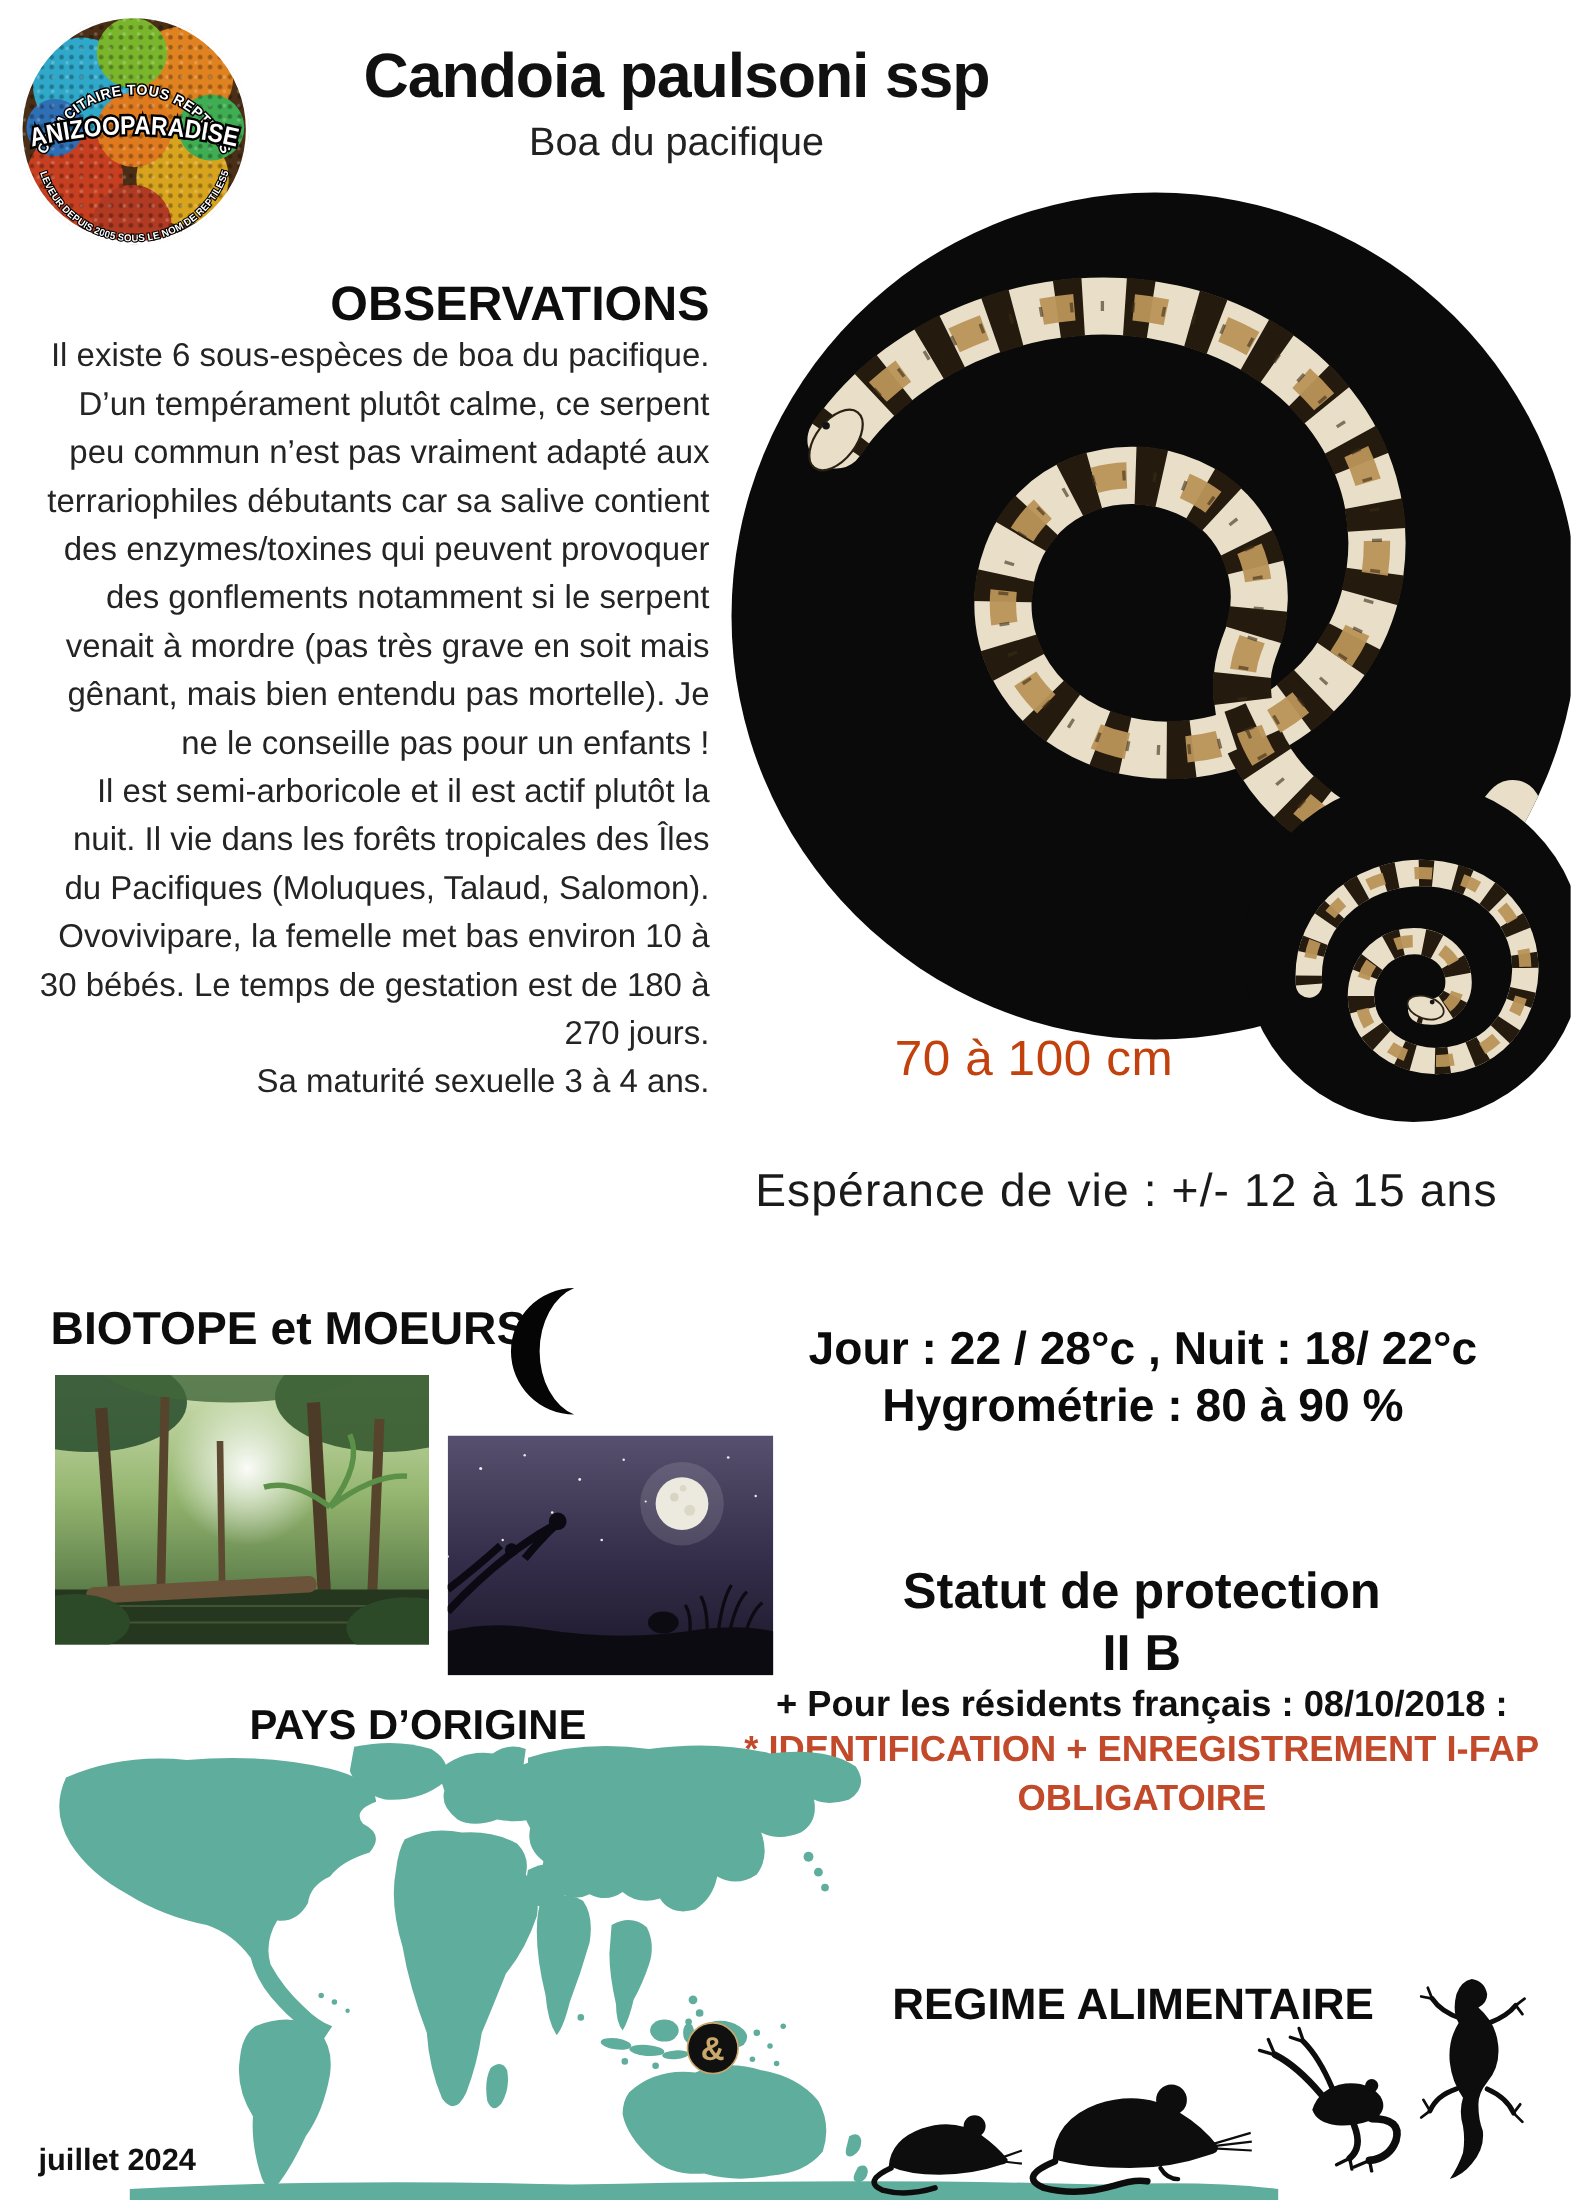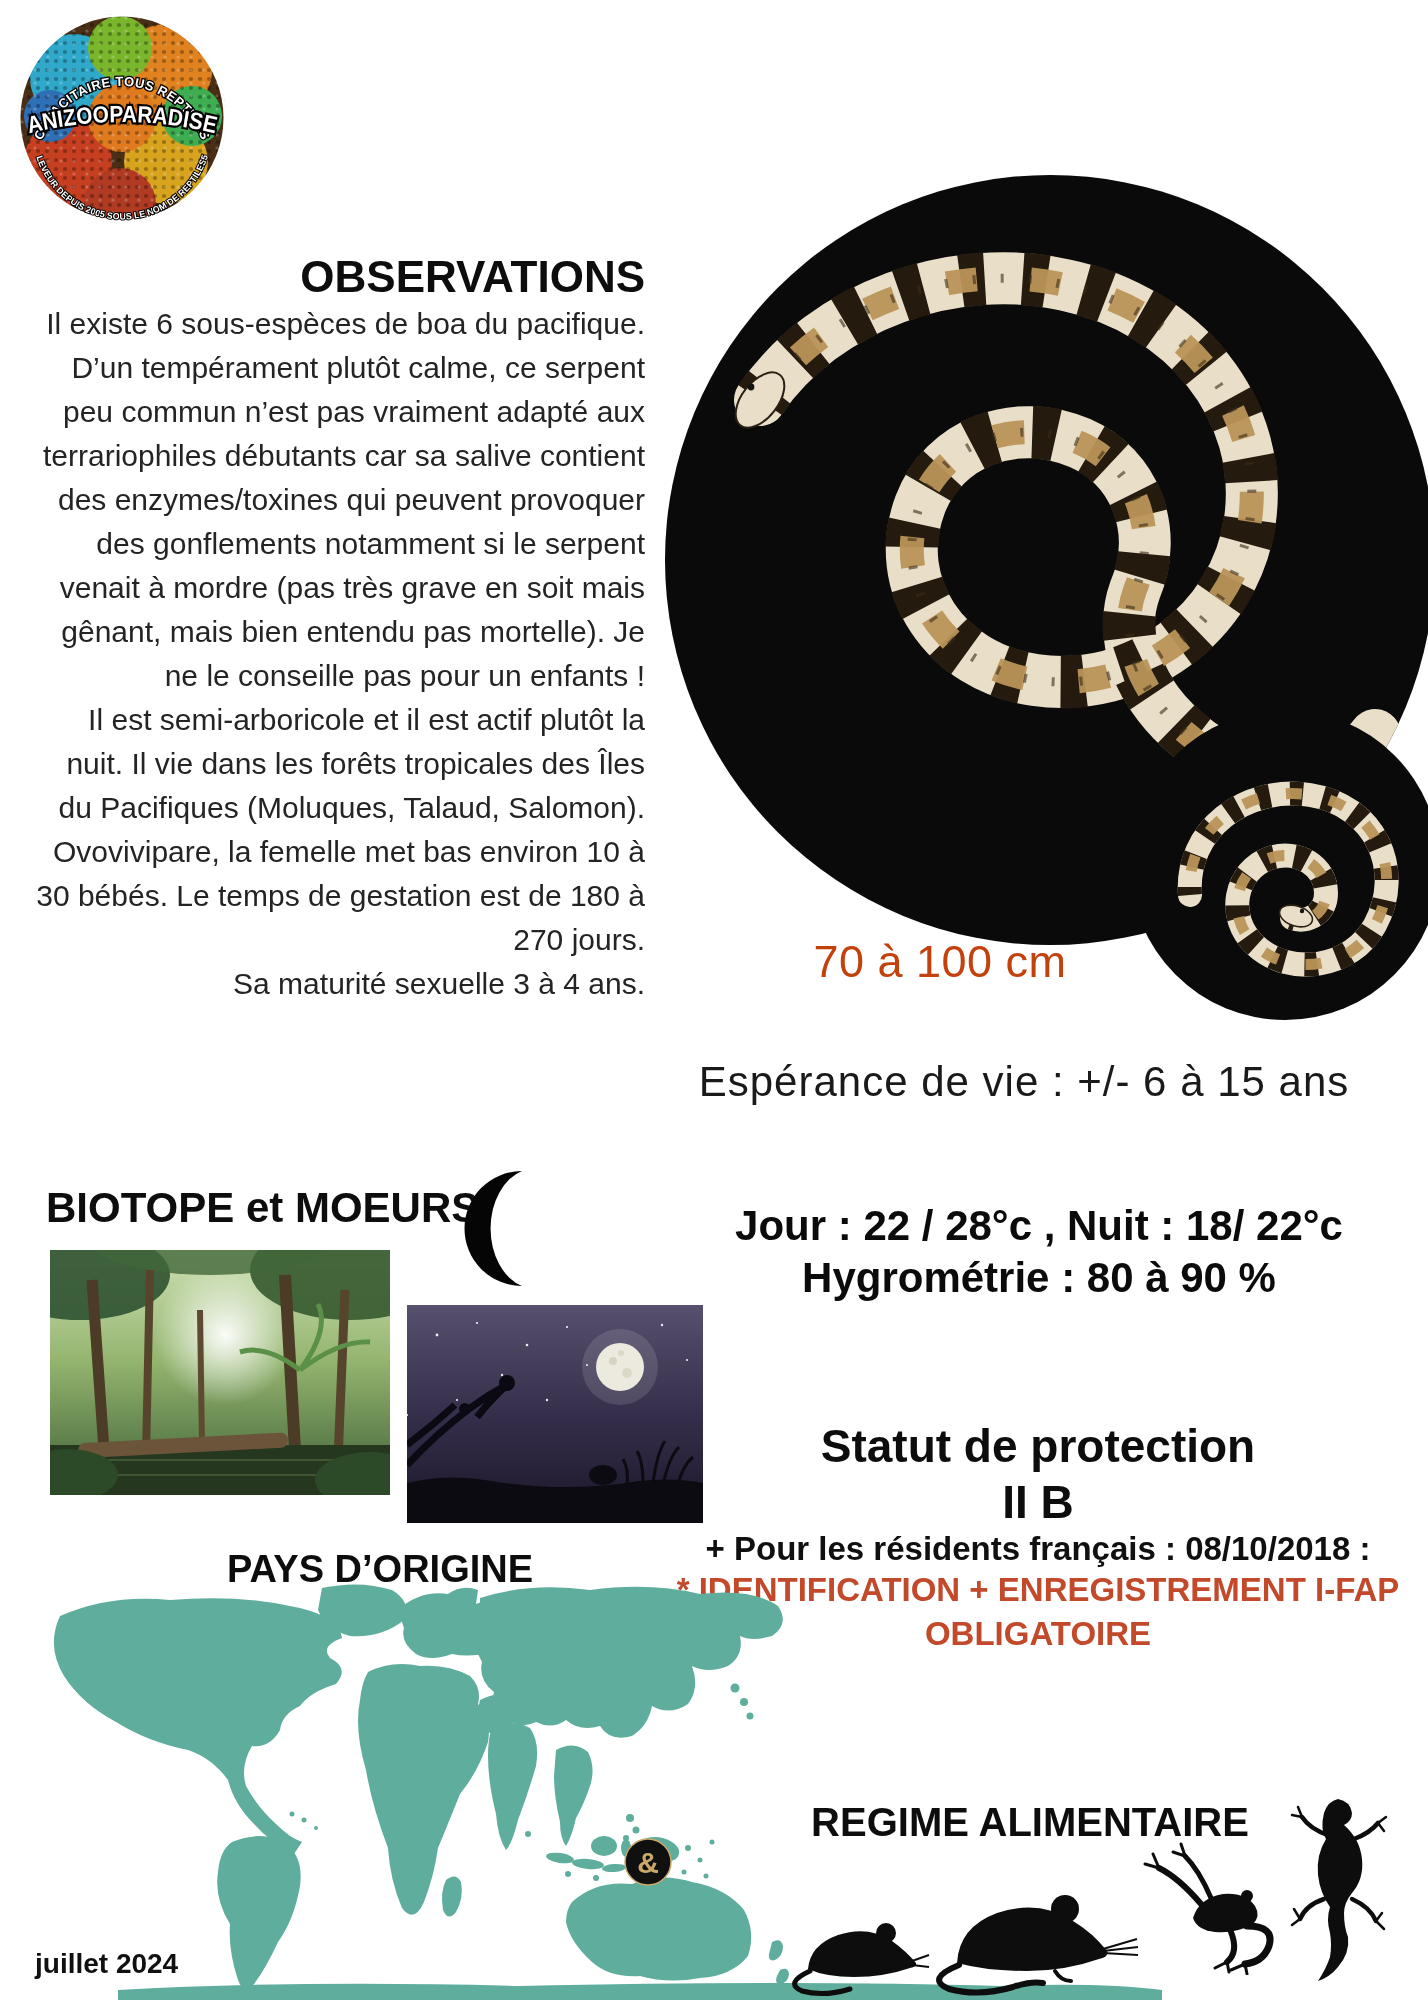--- a/index.html
+++ b/index.html
@@ -65,20 +65,24 @@
       </text>
       <text font-size="23.5" font-weight="bold" fill="#ffffff" stroke="#000000" stroke-width="4.5" paint-order="stroke">
         <textPath href="#arcMid" startOffset="50%" text-anchor="middle" lengthAdjust="spacingAndGlyphs" textLength="188">ANIZOOPARADISE</textPath>
       </text>
       <text font-size="9" font-weight="bold" fill="#ffffff" stroke="#000000" stroke-width="2" paint-order="stroke">
         <textPath href="#arcBot" startOffset="50%" text-anchor="middle">ÉLEVEUR DEPUIS 2005 SOUS LE NOM DE REPTILES59</textPath>
       </text>
     </svg>
   </div>
 
+  <div class="abs ctr" style="left:200px;top:36px;width:830px;">
+    <div class="ttl">Candoia paulsoni ssp</div>
+    <div class="sub">Boa du pacifique</div>
+  </div>
 
   <div class="abs circle" style="left:665px;top:175px;width:770px;height:770px;">
     <svg width="770" height="770" viewBox="0 0 770 770">
       <defs>
           <clipPath id="bigClip">
             <circle cx="385" cy="385" r="385"></circle>
           </clipPath>
         </defs>
       <g clip-path="url(#bigClip)">
         <path id="snakeBody" d="M95,225 C160,130 290,85 400,110 C520,135 600,235 585,345 C570,450 470,520 370,505 C280,492 225,410 255,330 C278,268 350,240 415,268 C470,292 495,355 470,415 C450,470 480,540 560,585 C620,618 680,600 710,560" fill="none" stroke="#e9dfc8" stroke-width="52" stroke-linecap="round"></path>
@@ -110,21 +114,21 @@
 
   <div class="abs ctr" style="left:35px;top:252px;width:610px;text-align:right;">
     <div class="obs-h">OBSERVATIONS</div>
     <p class="obs-p">Il existe 6 sous-espèces de boa du pacifique.</p>
     <p class="obs-p">D’un tempérament plutôt calme, ce serpent peu commun n’est pas vraiment adapté aux terrariophiles débutants car sa salive contient des enzymes/toxines qui peuvent provoquer des gonflements notamment si le serpent venait à mordre (pas très grave en soit mais gênant, mais bien entendu pas mortelle). Je ne le conseille pas pour un enfants !</p>
     <p class="obs-p">Il est semi-arboricole et il est actif plutôt la nuit. Il vie dans les forêts tropicales des Îles du Pacifiques (Moluques, Talaud, Salomon). Ovovivipare, la femelle met bas environ 10 à 30 bébés. Le temps de gestation est de 180 à 270 jours.</p>
     <p class="obs-p">Sa maturité sexuelle 3 à 4 ans.</p>
   </div>
 
   <div class="abs ctr size-lbl" style="left:700px;top:936px;width:480px;">70 à 100 cm</div>
-  <div class="abs ctr life-lbl" style="left:620px;top:1058px;width:808px;">Espérance de vie : +/- 6 à 15 ans</div>
+  <div class="abs ctr life-lbl" style="left:620px;top:1058px;width:808px;">Espérance de vie : +/- 12 à 15 ans</div>
 
   <div class="abs bio-h" style="left:46px;top:1184px;">BIOTOPE et MOEURS</div>
   <div class="abs" style="left:452px;top:1166px;width:100px;height:125px;">
     <svg width="100" height="125" viewBox="0 0 100 125">
       <path d="M70 5 A55 55 0 1 0 70 120 A44 60 0 0 1 70 5 Z" fill="#050505"></path>
     </svg>
   </div>
 
   <div class="abs" style="left:50px;top:1250px;width:340px;height:245px;">
     <svg width="340" height="245" viewBox="0 0 340 245">

